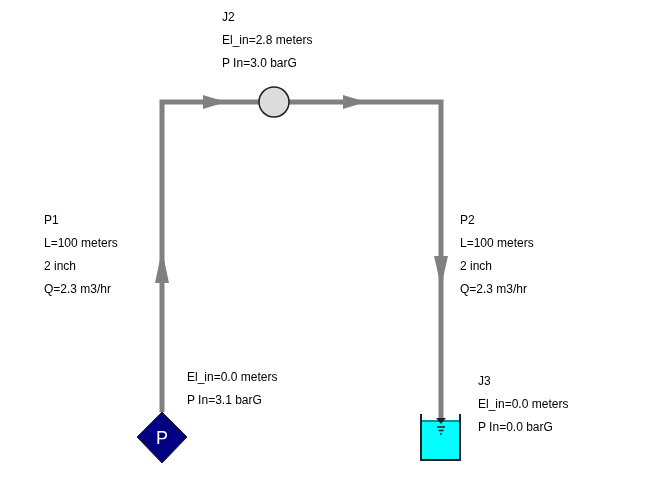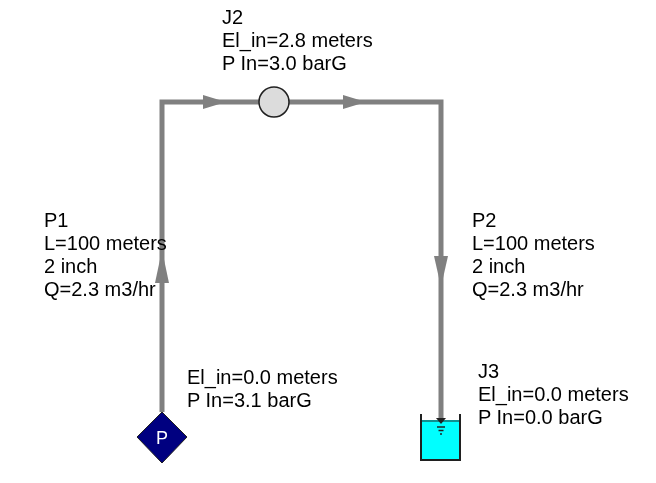--- a/index.html
+++ b/index.html
@@ -1,19 +1,19 @@
 <!DOCTYPE html>
 <html><head>
 <meta charset="utf-8">
 <style>
   html, body { margin: 0; padding: 0; background: #ffffff; }
   body { width: 656px; height: 483px; position: relative; overflow: hidden;
          font-family: "Liberation Sans", sans-serif; }
   svg.canvas { position: absolute; left: 0; top: 0; }
-  .label { position: absolute; font-size: 20px; line-height: 23px; color: #000; white-space: nowrap; }
+  .label { position: absolute; font-size: 12px; line-height: 23px; color: #000; white-space: nowrap; }
   .label div { height: 23px; }
 </style>
 </head>
 <body>
 
 <svg class="canvas" width="656" height="483" viewBox="0 0 656 483">
 
   <g>
     <polyline points="162,412 162,102 274,102" fill="none" stroke="#808080" stroke-width="5" stroke-linejoin="miter"></polyline>
     <polygon points="162,250 155,283 169,283" fill="#808080"></polygon>
@@ -52,29 +52,29 @@
   <div>P In=3.0 barG</div>
 </div>
 
 <div class="label" style="left:44px; top:209px;">
   <div>P1</div>
   <div>L=100 meters</div>
   <div>2 inch</div>
   <div>Q=2.3 m3/hr</div>
 </div>
 
-<div class="label" style="left:460px; top:209px;margin-left:12px;">
+<div class="label" style="left:460px; top:209px;">
   <div>P2</div>
   <div>L=100 meters</div>
   <div>2 inch</div>
   <div>Q=2.3 m3/hr</div>
 </div>
 
 <div class="label" style="left:187px; top:366px;">
   <div>El_in=0.0 meters</div>
   <div>P In=3.1 barG</div>
 </div>
 
-<div class="label" style="left:478px; top:360px;">
+<div class="label" style="left:478px; top:370px;">
   <div>J3</div>
   <div>El_in=0.0 meters</div>
   <div>P In=0.0 barG</div>
 </div>
 
 </body></html>

